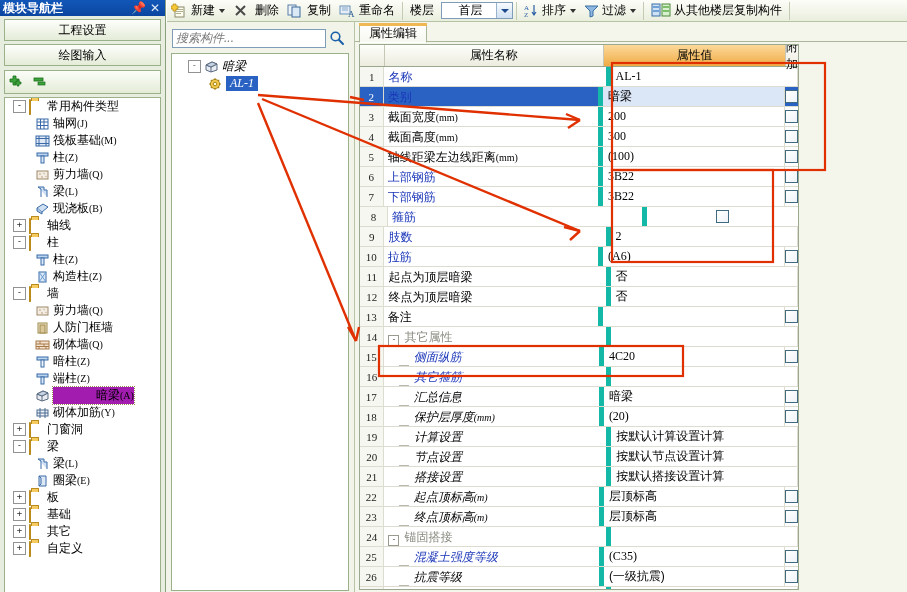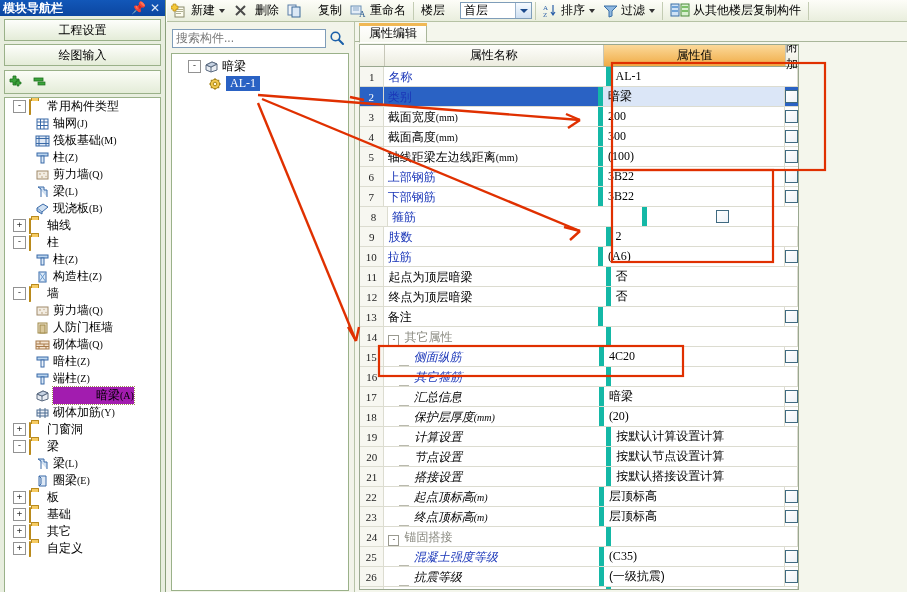--- a/index.html
+++ b/index.html
@@ -26,33 +26,33 @@
   .tico{width:15px;height:14px;margin-right:3px;flex:0 0 auto;display:inline-block;}
   .tlabel{font-size:12px;}
   .tlabel .en{font-size:10px;font-family:"Liberation Serif",serif;}
   .sel-soft{background:#a21caf;outline:1px dotted #9a8c55;padding-left:43px;}
 
   
   .folder{width:15px;height:12px;background:linear-gradient(to bottom,#ffdf92,#f2b733);border:1px solid #b98a1c;border-radius:1px 2px 1px 1px;position:relative;}
   .folder:before{content:"";position:absolute;left:1px;top:-3px;width:6px;height:3px;background:#f6cb62;border:1px solid #b98a1c;border-bottom:none;border-radius:1px 1px 0 0;}
 
   
-  .midpanel{position:absolute;left:166px;top:22px;width:189px;height:570px;background:#f2f4ea;box-sizing:border-box;border-right:1px solid #b8c4a8;}
+  .midpanel{position:absolute;left:166px;top:22px;width:189px;height:570px;background:#f2f4ea;box-sizing:border-box;border-right:1px solid #b8c4a8;font-style:italic;}
   .searchrow{margin:6px 6px 0 6px;height:20px;display:flex;align-items:center;}
   .searchinput{flex:1;height:19px;border:1px solid #7f9db9;background:#fff;font-size:12px;padding:0 3px;box-sizing:border-box;color:#7a7a7a;display:flex;align-items:center;}
   .searchbtn{width:22px;height:19px;display:flex;align-items:center;justify-content:center;}
   .midtree{margin:5px 5px 0 5px;height:536px;background:#fff;border:1px solid #9ab189;position:relative;}
   .sel-blue{background:#2a62c4;color:#fff;padding:0 4px;}
 
   
   .toolbar{position:absolute;left:167px;top:0;width:740px;height:22px;background:linear-gradient(to bottom,#fdfdf8,#e9eedd);border-bottom:1px solid #b6c2a4;display:flex;align-items:center;box-sizing:border-box;}
   .tb-item{display:flex;align-items:center;height:20px;padding:12px 4px;font-size:12px;white-space:nowrap;color:#000;}
   .tb-sep{width:1px;height:18px;background:#c3ccb3;margin:0 3px;}
   .caret{width:0;height:0;border-left:3px solid transparent;border-right:3px solid transparent;border-top:4px solid #333;margin-left:4px;}
-  .combo{height:17px;width:72px;border:1px solid #7f9db9;background:#fff;display:flex;align-items:center;font-size:12px;padding-left:3px;box-sizing:border-box;margin-left:11px;}
+  .combo{height:17px;width:72px;border:1px solid #7f9db9;background:#fff;display:flex;align-items:center;font-size:12px;padding-left:3px;box-sizing:border-box;margin-left:3px;text-align:center;}
   .combo .cv{flex:1;}
   .combo .cb{width:15px;height:15px;background:linear-gradient(to bottom,#f7fbff,#cfe0f2);border-left:1px solid #9ab3cc;display:flex;align-items:center;justify-content:center;}
   .combo .cb i{width:0;height:0;border-left:4px solid transparent;border-right:4px solid transparent;border-top:4px solid #1b4a8c;display:block;}
 
   
   .proppanel{position:absolute;left:355px;top:22px;width:552px;height:570px;background:#f4f6ec;box-sizing:border-box;}
   .tabstrip{height:19px;position:relative;background:#f4f6ec;border-bottom:1px solid #a9b69a;}
   .tab{position:absolute;left:4px;top:1px;height:18px;padding:0 9px;background:linear-gradient(to bottom,#ffffff,#f7f8f0);border:1px solid #a9b69a;border-bottom:1px solid #fff;display:flex;align-items:center;font-size:12px;}
   .tab:before{content:"";position:absolute;left:-1px;top:-1px;right:-1px;height:3px;background:#f0b855;}
 
@@ -321,21 +321,21 @@
       <svg width="15" height="14" viewBox="0 0 15 14">
         <path d="M3 2 L12 11 M12 2 L3 11" stroke="#4a4a4a" stroke-width="2" fill="none"></path>
       </svg>
       <span style="margin-left:7px">删除</span>
     </div>
     <div class="tb-item">
       <svg width="17" height="14" viewBox="0 0 17 14">
         <rect x="1" y="1" width="8" height="10" fill="#eef3f8" stroke="#5a7fa8"></rect>
         <rect x="5" y="3" width="8" height="10" fill="#dbe8f5" stroke="#3c6a99"></rect>
       </svg>
-      <span style="margin-left:14px">复制</span>
+      <span style="margin-left:3px">复制</span>
     </div>
     <div class="tb-item">
       <svg width="17" height="14" viewBox="0 0 17 14">
         <rect x="1" y="2" width="10" height="8" fill="#e5eef8" stroke="#6b8fb5"></rect>
         <path d="M3 4 h6 M3 6 h6" stroke="#8aa8c8"></path>
         <text x="9" y="13" font-size="9" fill="#1a4f8a" font-family="serif">A</text>
       </svg>
       <span style="margin-left:3px">重命名</span>
     </div>
     <div class="tb-sep"></div>

